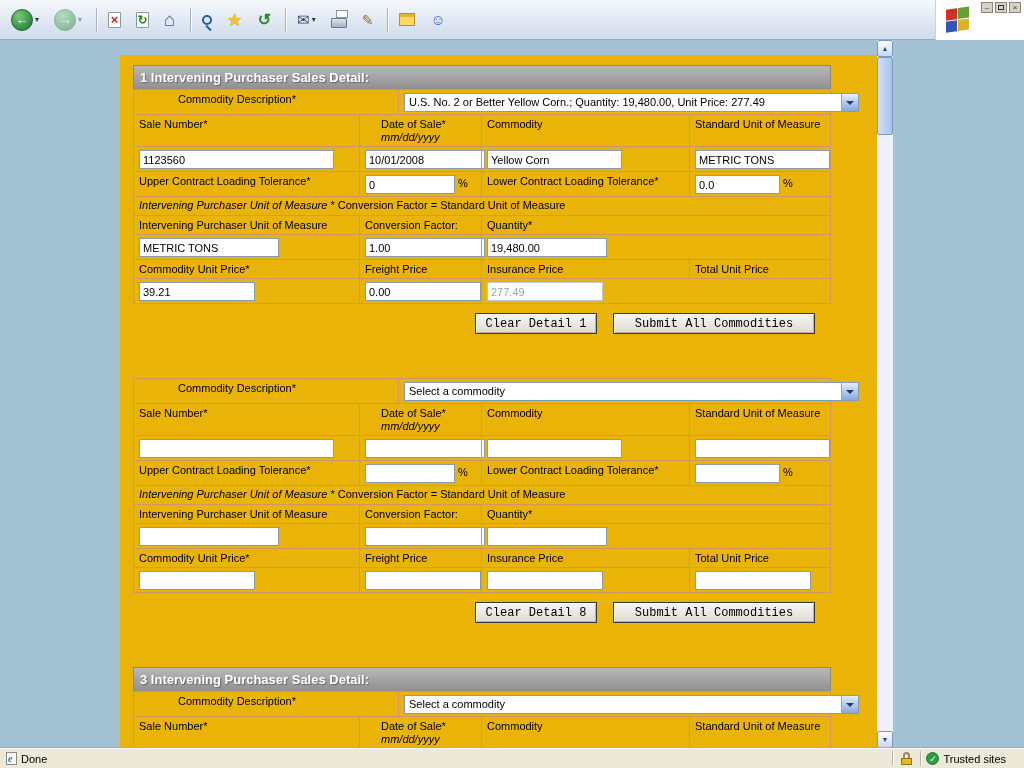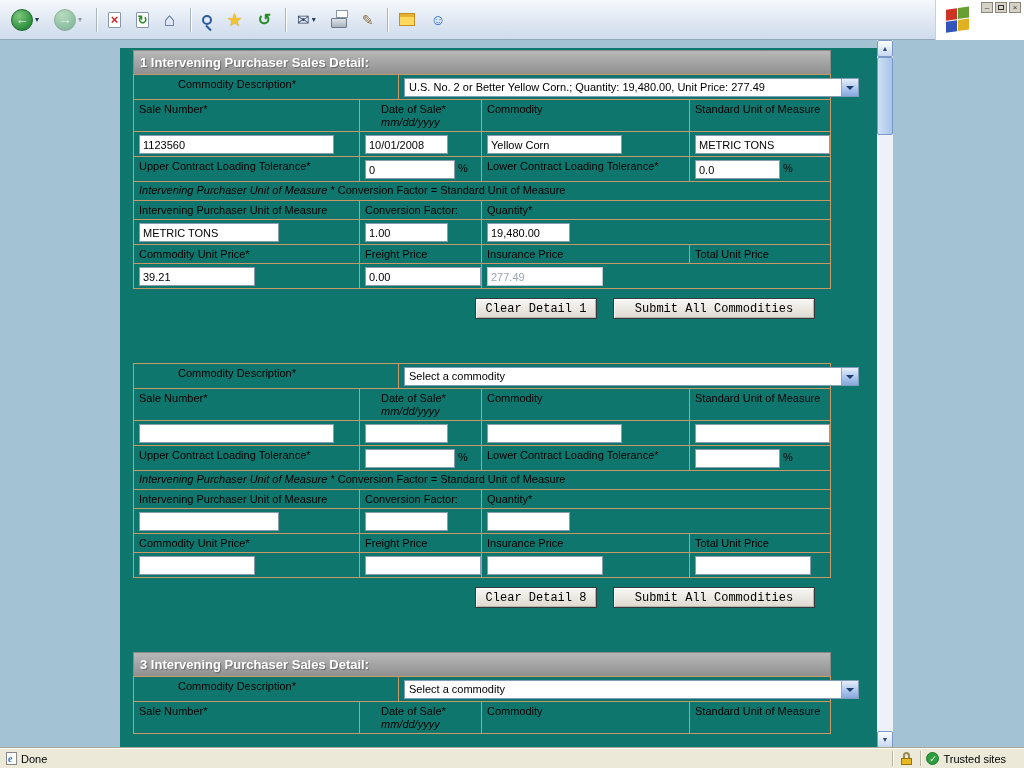--- a/index.html
+++ b/index.html
@@ -41,41 +41,41 @@
   .fr { left:0; top:0; background:#cc3322; } .fg { left:12px; top:0; background:#66a033; }
   .fb { left:0; top:12px; background:#3355bb; } .fy { left:12px; top:12px; background:#e0b020; }
   .winbtns { position:absolute; top:2px; right:3px; display:flex; gap:2px; }
   .wbtn { width:12px; height:11px; background:#d6d2c6; border:1px solid #8a867a; font-size:8px; line-height:9px;
     text-align:center; color:#333; }
   .wrest { position:relative; }
   .wrest i { position:absolute; left:2px; top:2px; width:6px; height:5px; border:1px solid #333; display:block; }
 
   
   .viewport { position:absolute; top:40px; bottom:20px; left:0; right:0; background:#a3c2d3; overflow:hidden; }
-  .panel { position:absolute; left:120px; top:8px; width:757px; height:100%; background:#0f766e; padding-top:2px; overflow:hidden; }
+  .panel { position:absolute; left:120px; top:15px; width:757px; height:100%; background:#eab308; padding-top:10px; overflow:hidden; }
   .section { margin:0 0 44px 13px; width:698px; }
   .sec-header { width:698px; background:linear-gradient(180deg,#b8b8b8,#909090); border:1px solid #8a8a8a; border-bottom:none;
     color:#fff; font-weight:bold; font-size:13px; padding:4px 6px; text-shadow:1px 1px 1px rgba(0,0,0,.35); }
   .grid { width:698px; border:1px solid #cc9966; font-size:11px; }
   .row { display:grid; border-top:1px solid #cc9966; }
   .row:first-child { border-top:none;margin-left:39px; }
   .rA { grid-template-columns:225px 1fr; }
   .r4 { grid-template-columns:225px 122px 208px 1fr; }
   .r3 { grid-template-columns:225px 122px 1fr; }
   .rN { grid-template-columns:1fr; }
   .c { border-left:1px solid #cc9966; padding:3px 5px 2px; line-height:13px; }
   .row .c:first-child { border-left:none; }
   .it { font-style:italic; }
   .note { padding:2px 5px 3px; }
   .lbl2 { display:block;margin-left:16px; }
   input.f { height:19px; border:1px solid #8a9ab0; font-size:11px; font-family:"Liberation Sans",sans-serif;
     padding:1px 3px; background:#fff; color:#000; vertical-align:middle; }
   input.f:disabled, input.f.off { color:#9aa4ae; border-color:#bcc6d0; }
   .w195{width:195px} .w140{width:140px} .w135{width:135px} .w116{width:116px}
-  .w105{width:83px} .w90{width:90px} .w85{width:85px}
+  .w105{width:120px} .w90{width:90px} .w85{width:85px}
   .pct { margin-left:3px; }
   .sel { position:relative; width:455px; height:19px; border:1px solid #7f9db9; background:#fff;
     font-size:11px; line-height:17px; padding:0 22px 0 4px; white-space:nowrap; overflow:hidden; }
   .sel .arw { position:absolute; right:0; top:0; bottom:0; width:17px;
     background:linear-gradient(180deg,#e6eefb,#aac4ec 60%,#88a8dc); border-left:1px solid #8aa8cc;
     display:flex; align-items:center; justify-content:center; }
   .sel .arw i { width:0; height:0; border-left:4px solid transparent; border-right:4px solid transparent;
     border-top:4px solid #1c3e6e; display:block; }
   .btn-row { display:flex; gap:16px; margin:9px 0 0 342px; }
   .btn { height:21px; font-size:12px; font-family:Liberation Mono, monospace; color:#000;

